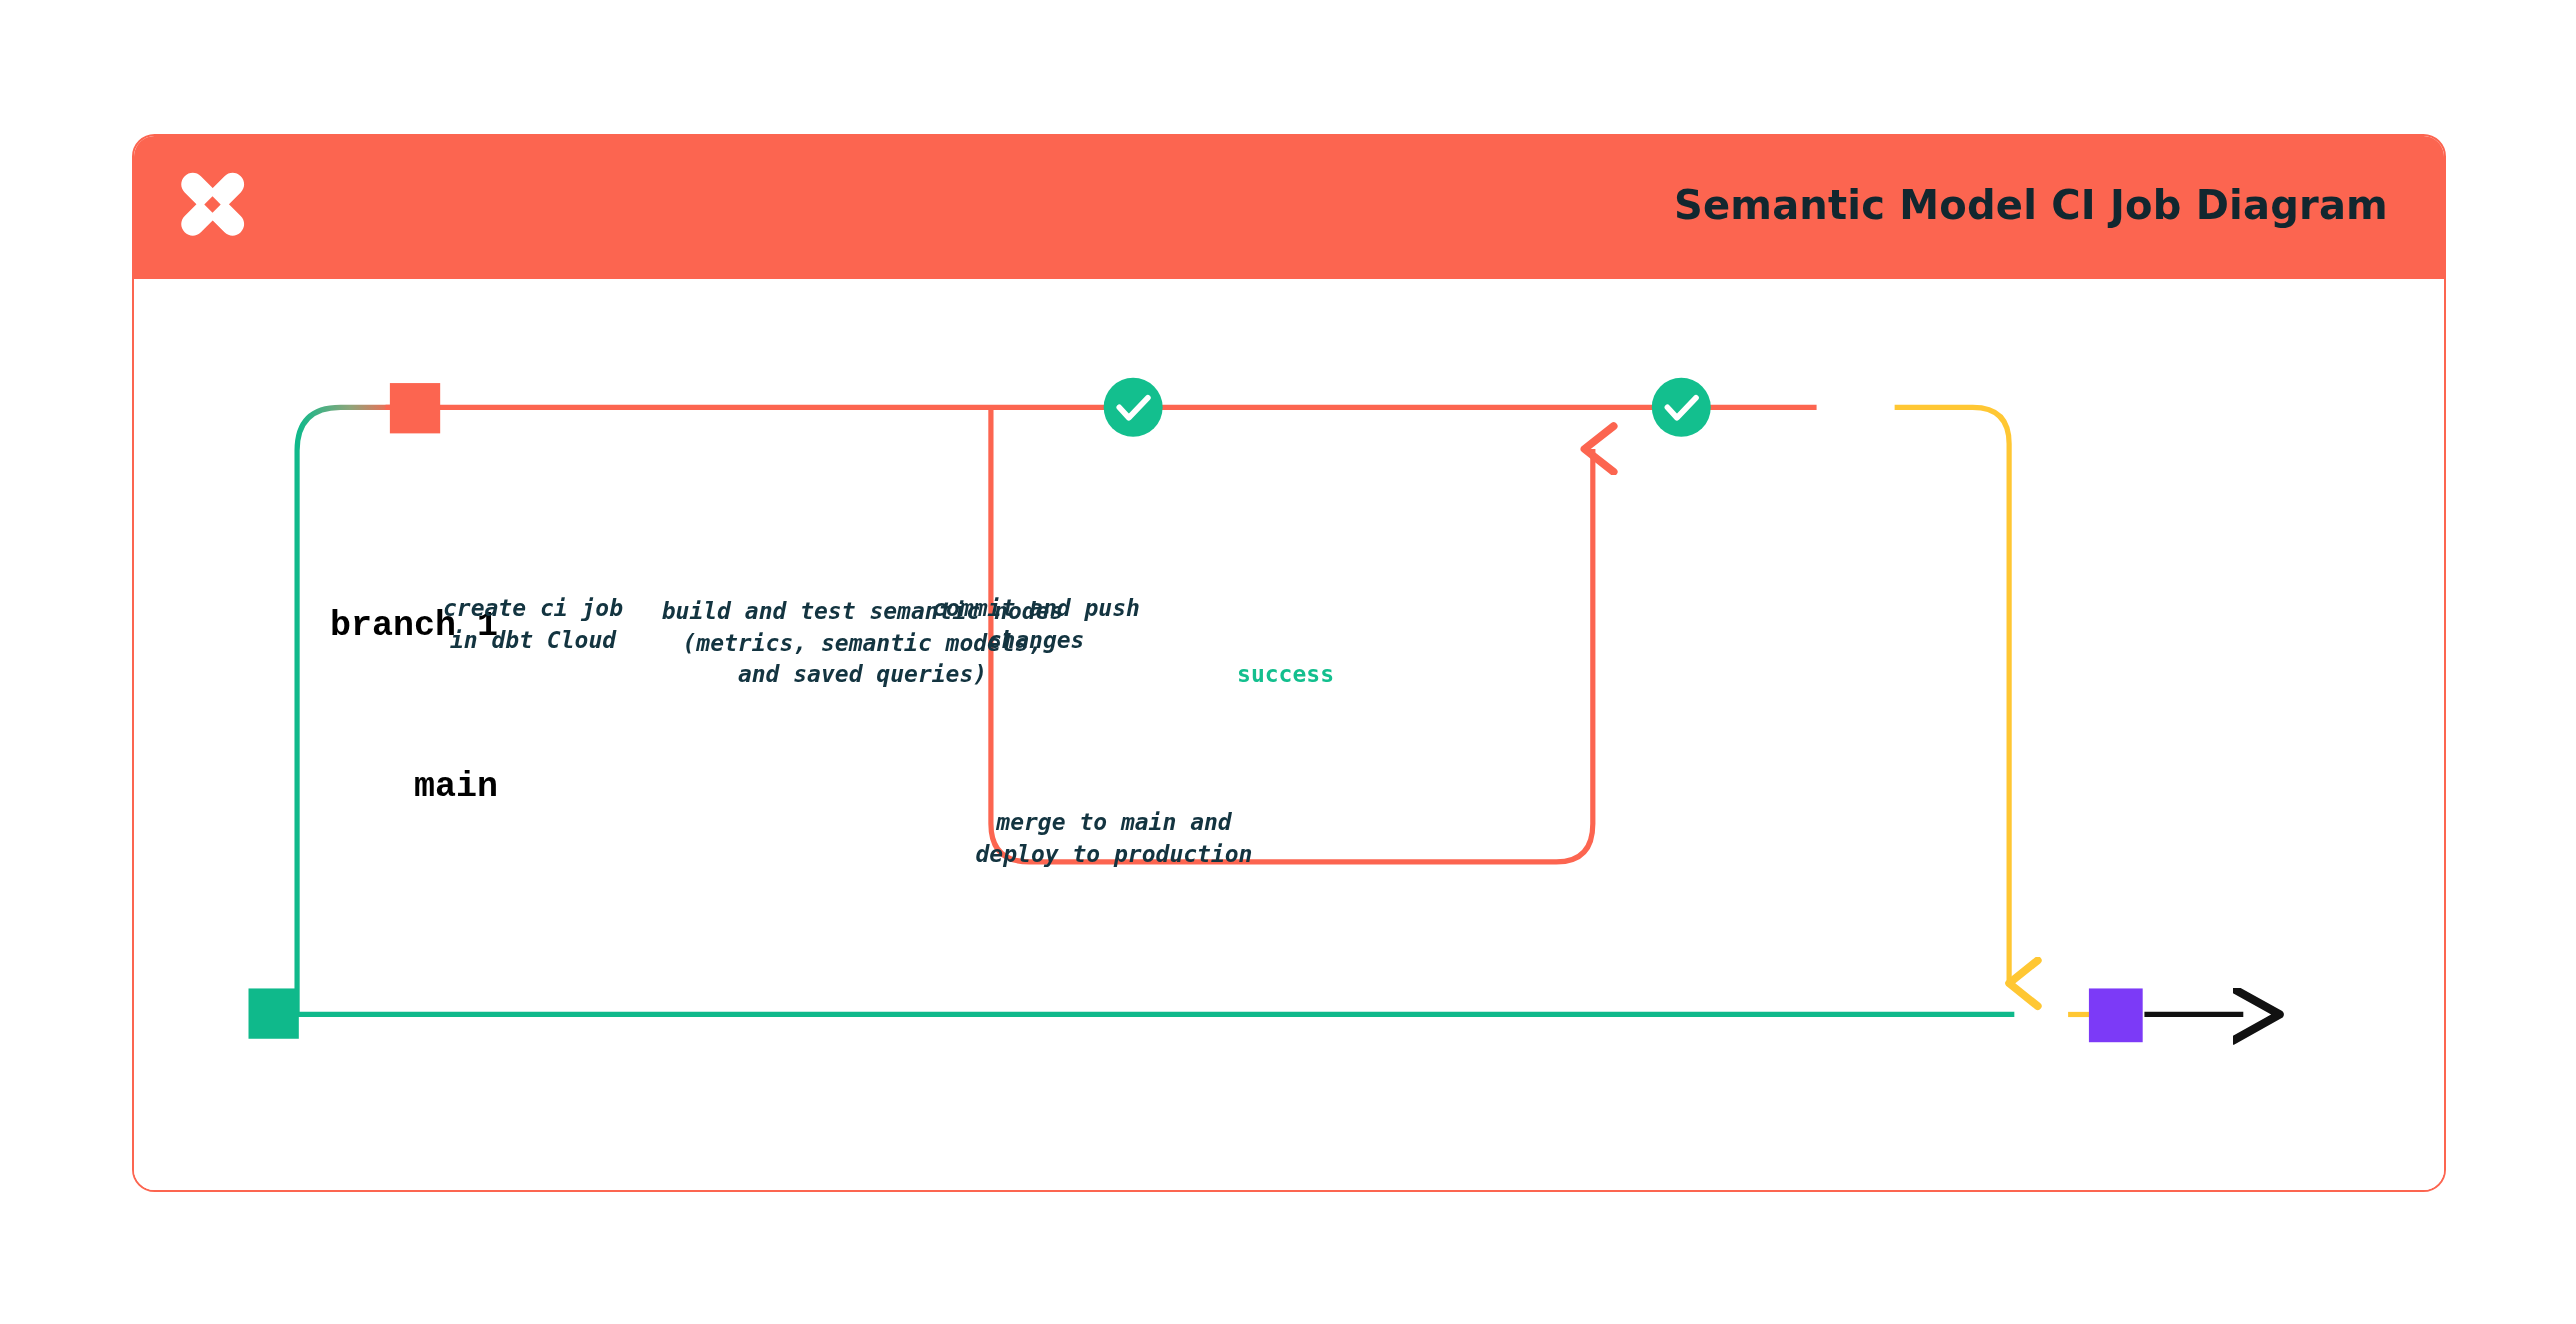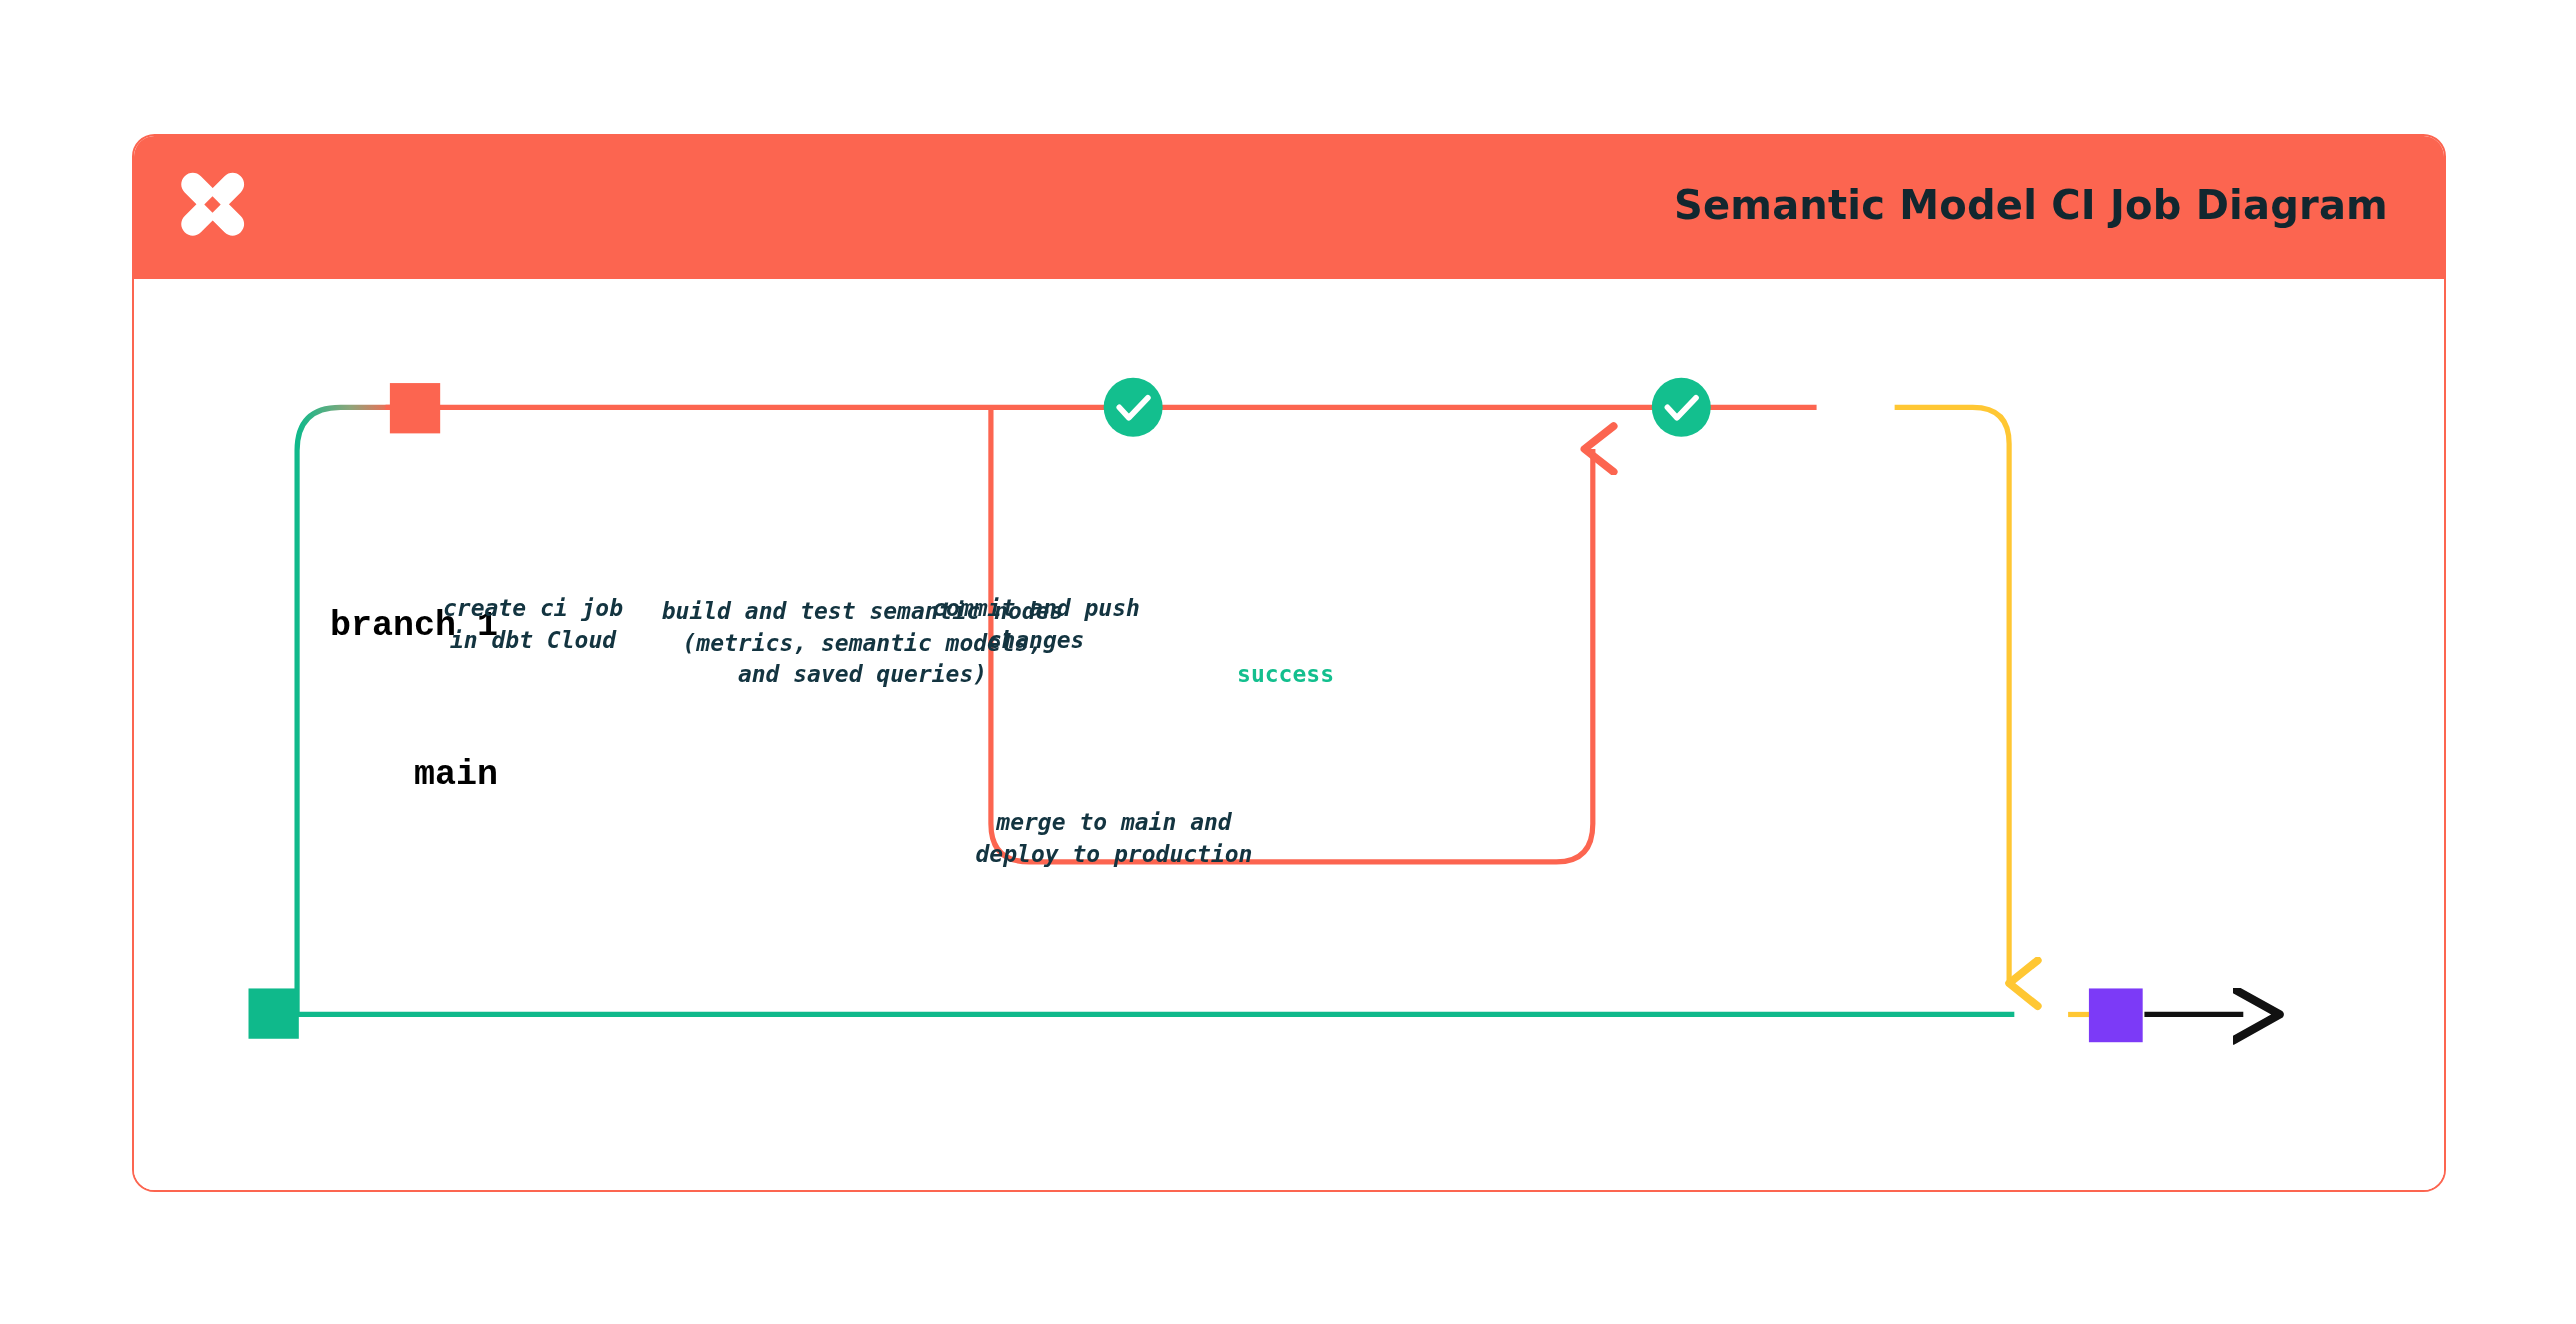--- a/index.html
+++ b/index.html
@@ -91,21 +91,21 @@
   .lane-label {
     position: absolute;
     font-family: Liberation Mono, monospace;
     font-weight: bold;
     font-size: 35px;
     color: #000000;
     white-space: nowrap;
     text-align: right;
   }
   #label-branch1 { left: 156px; top: 327px; width: 208px; }
-  #label-main    { left: 156px; top: 476px; width: 208px; }
+  #label-main    { left: 156px; top: 488px; width: 208px; }
 
   .node-caption {
     position: absolute;
     font-family: "DejaVu Sans Mono", monospace;
     font-weight: bold;
     font-size: 23px;
     line-height: 1.38;
     color: #133440;
     text-align: center;
     white-space: pre;

